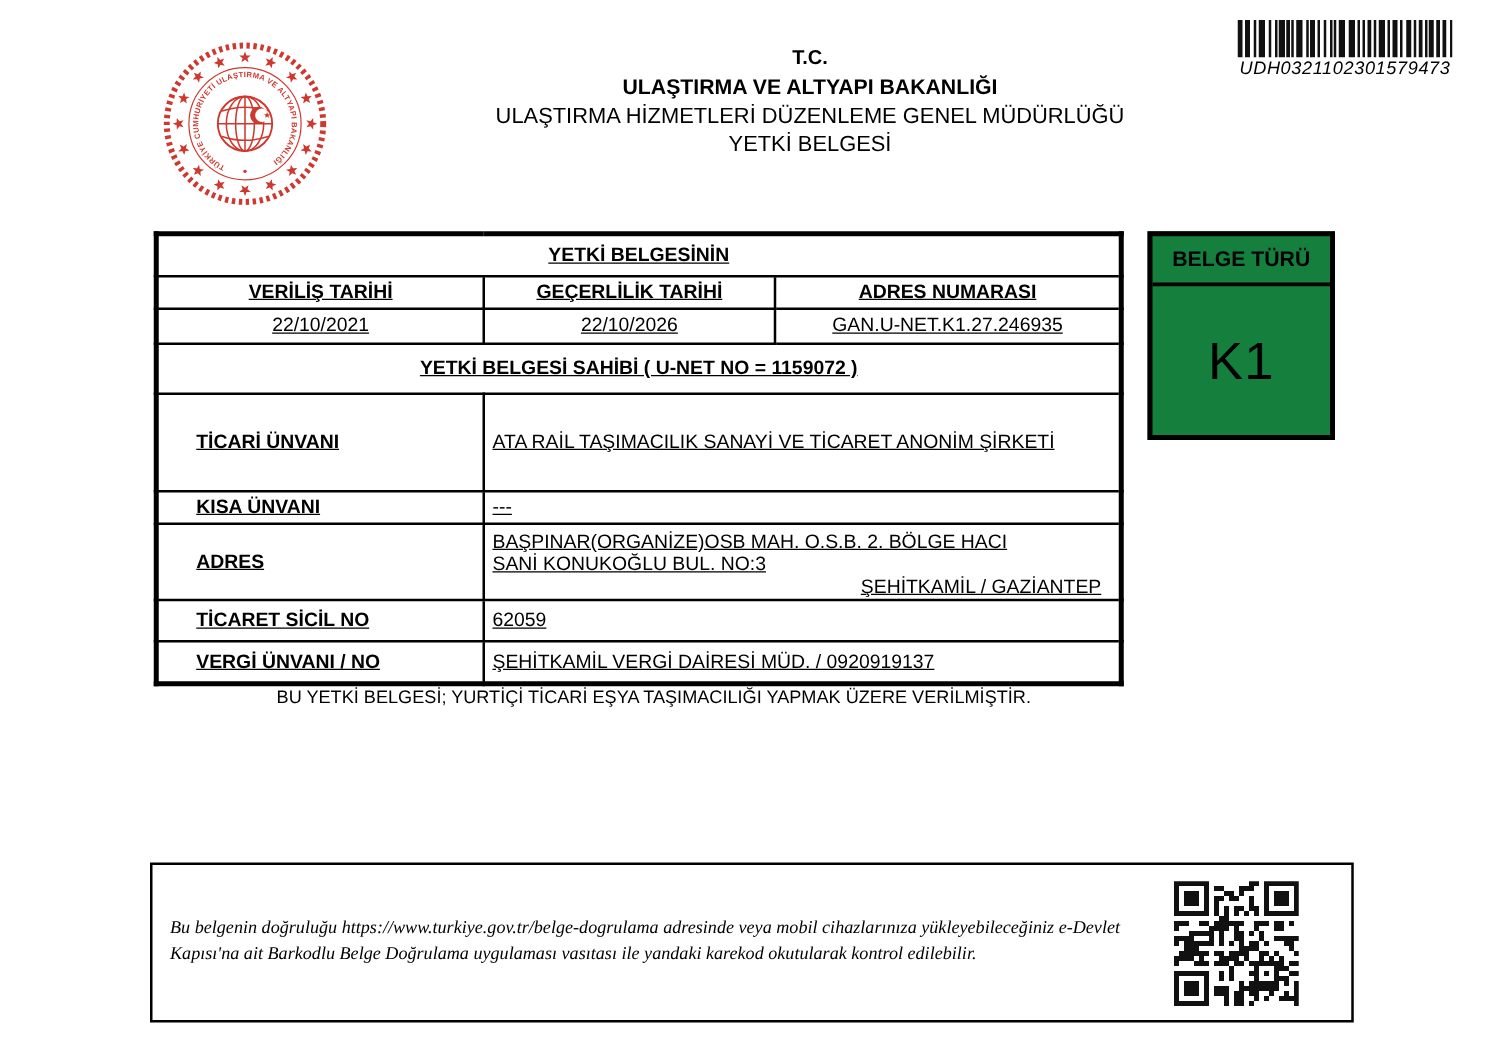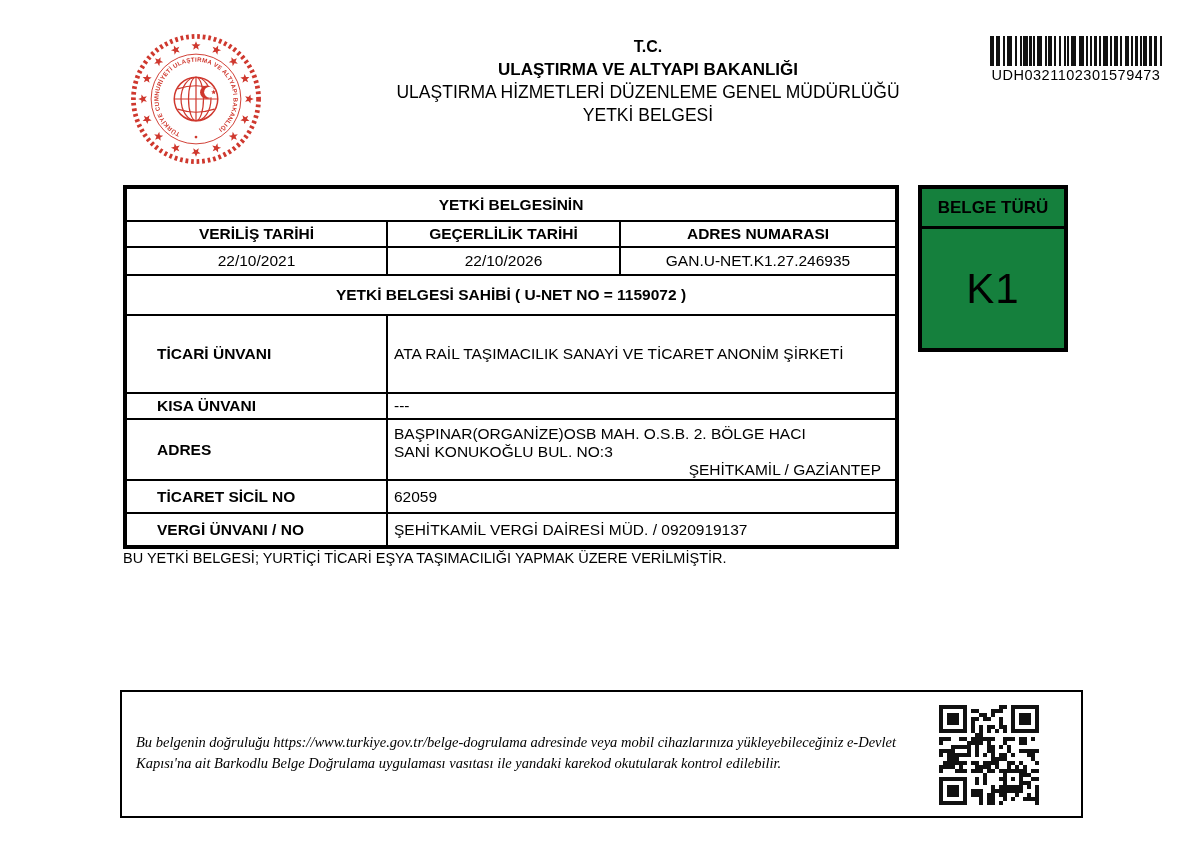--- a/index.html
+++ b/index.html
@@ -8,42 +8,42 @@
   .page { position:absolute; left:0; top:0; width:1200px; height:848px; background:#fff; overflow:hidden; }
 
   
   .seal { position:absolute; left:128px; top:30px; width:136px; height:138px; }
   .hdr { position:absolute; left:258px; top:36px; width:780px; text-align:center; }
   .hdr .tc        { font-size:16px; font-weight:bold; line-height:22px; }
   .hdr .ministry  { font-size:17px; font-weight:bold; line-height:23px; }
   .hdr .dir       { font-size:17.5px; line-height:23px; }
   .hdr .doctype   { font-size:17.5px; line-height:23px; }
 
-  .barcode-wrap { position:absolute; left:988px; top:36px; width:176px; text-align:center; }
+  .barcode-wrap { position:absolute; left:988px; top:16px; width:176px; text-align:center;font-style:italic; }
   .barcode-wrap svg { display:block; width:172px; height:30px; margin:0 auto; }
   .barcode-text { font-size:14.5px; letter-spacing:0.5px; margin-top:1px; }
 
   
   table.cert { position:absolute; left:123px; top:185px; width:774px;
                border-collapse:collapse; table-layout:fixed;
                border:4px solid #000; }
-  table.cert td { border:2px solid #000; vertical-align:middle; font-size:15.5px; overflow:hidden; }
+  table.cert td { border:2px solid #000; vertical-align:middle; font-size:15.5px; overflow:hidden;text-decoration:underline; }
   td.sect  { text-align:center; font-weight:bold; font-size:16px; }
   td.colh  { text-align:center; font-weight:bold; font-size:16px; }
   td.cval  { text-align:center; font-weight:normal; }
   td.lbl   { font-weight:bold; font-size:16px; padding-left:30px; }
   td.val   { padding-left:6px; padding-right:6px; }
   .addr-city { text-align:right; padding-right:8px; }
 
   
   .belge-box { position:absolute; left:918px; top:185px; width:150px; height:167px; border:4px solid #000; background:#15803d; }
   .belge-box .bt-head { height:40px; border-bottom:3px solid #000; display:flex; align-items:center; justify-content:center; font-weight:bold; font-size:17px; }
   .belge-box .bt-val  { height:119px; display:flex; align-items:center; justify-content:center; font-size:42px; letter-spacing:1px; }
 
-  .statement { position:absolute; left:123px; top:550px; width:800px; font-size:14.5px; }
+  .statement { position:absolute; left:123px; top:550px; width:800px; font-size:14.5px;text-align:center; }
 
   
   .verify-box { position:absolute; left:120px; top:690px; width:963px; height:128px; border:2px solid #000; background:#fff; }
   .verify-text { position:absolute; left:14px; top:40px; width:772px;
                  font-family:"Liberation Serif", serif; font-style:italic;
                  font-size:14.5px; line-height:21px; }
   .qr { position:absolute; right:42px; top:13px; width:100px; height:100px; }
 </style>
 </head>
 <body>

